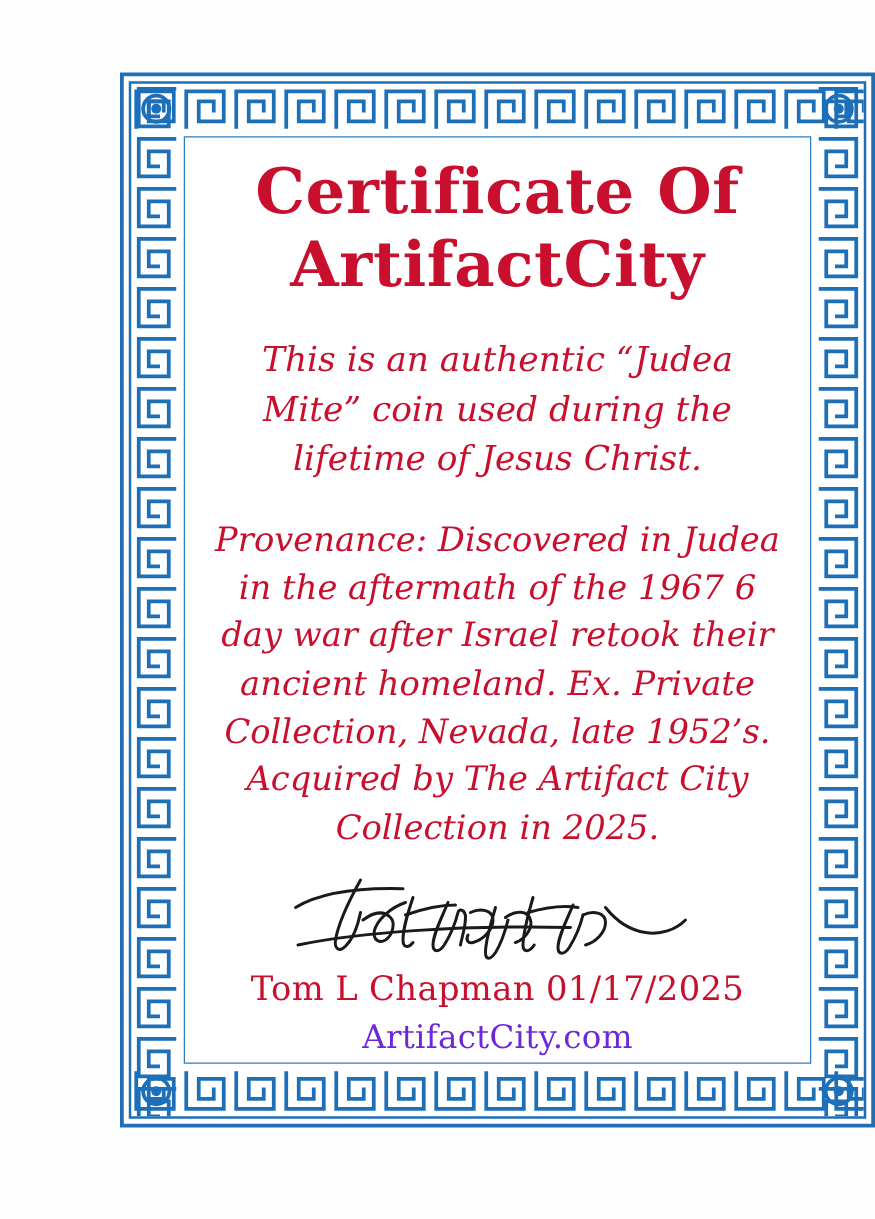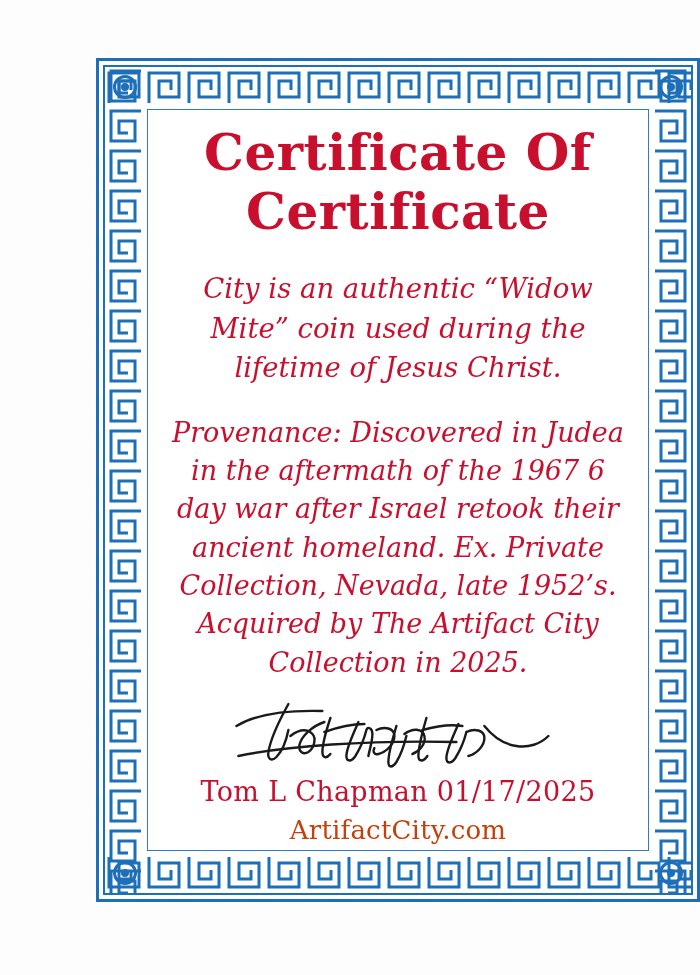--- a/index.html
+++ b/index.html
@@ -148,21 +148,21 @@
   .signer {
     font-family: "DejaVu Serif", serif;
     font-size: 27px;
     color: #c8102e;
     margin-top: 2px;
     letter-spacing: 0.3px;
   }
   .site {
     font-family: "DejaVu Serif", serif;
     font-size: 26px;
-    color: #c2410c;
+    color: #6d28d9;
     margin-top: 8px;
     letter-spacing: 0.2px;
   }
 </style>
 </head>
 <body>
 
 <div class="page">
   <div class="frame">
     <div class="frame-inner">
@@ -422,24 +422,24 @@
       <div class="corner bl">
           <div class="ring"></div>
         </div>
       <div class="corner br">
           <div class="ring"></div>
         </div>
 
       <div class="content">
         <div class="title">
           <div>Certificate Of</div>
-          <div>Certificate</div>
-        </div>
-
-        <div class="body-block">City is an authentic “Widow Mite” coin used during the lifetime of Jesus Christ.</div>
+          <div>ArtifactCity</div>
+        </div>
+
+        <div class="body-block">This is an authentic “Judea Mite” coin used during the lifetime of Jesus Christ.</div>
 
         <div class="body-block second">Provenance: Discovered in Judea in the aftermath of the 1967 6 day war after Israel retook their ancient homeland. Ex. Private Collection, Nevada, late 1952’s. Acquired by The Artifact City Collection in 2025.</div>
 
         <div class="signature-wrap">
           <div class="signature">
             <svg width="330" height="78" viewBox="0 0 330 78" aria-hidden="true">
               <g fill="none" stroke="#1a1a1a" stroke-width="2.4" stroke-linecap="round" stroke-linejoin="round">
                 <path d="M10 30 C30 18 62 14 96 15"></path>
                 <path d="M62 8 C52 26 44 44 42 56 C41 63 45 66 50 61 C56 55 60 44 62 34"></path>
                 <path d="M64 40 C72 34 80 32 86 38 C90 42 88 52 82 56 C77 59 72 56 73 49 C75 40 86 30 98 26"></path>

